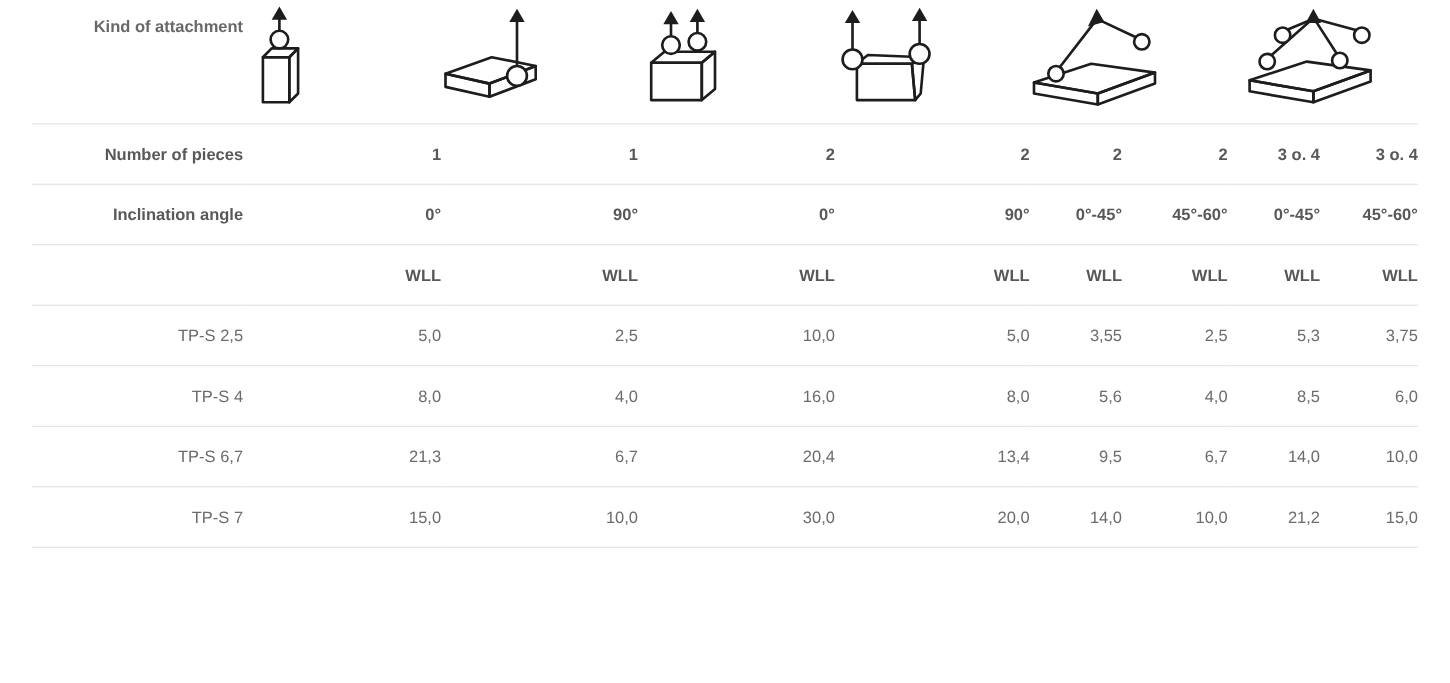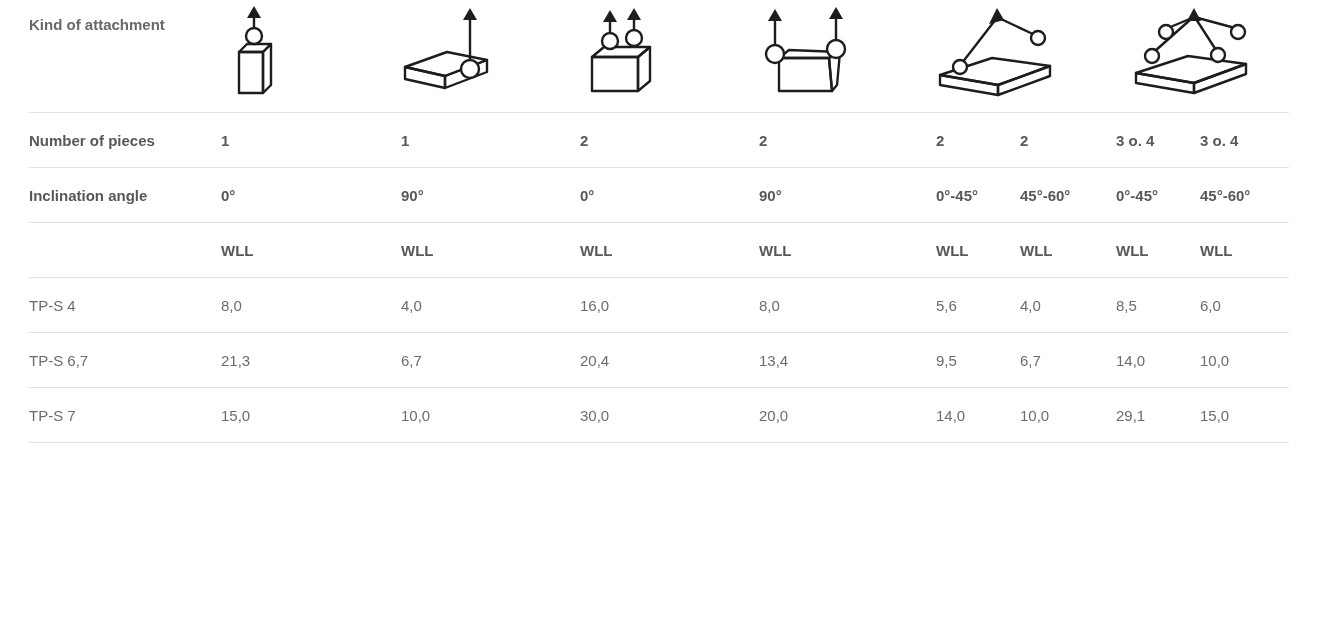--- a/index.html
+++ b/index.html
@@ -1,21 +1,21 @@
 <!DOCTYPE html>
 <html><head>
 <meta charset="utf-8">
 <style>
   html,body{margin:0;padding:0;}
   body{
     width:1318px;height:621px;overflow:hidden;background:#ffffff;
     font-family:"Liberation Sans", sans-serif;
   }
   .wrap{padding:0 0 0 29px;}
-  table.spec{border-collapse:collapse;table-layout:fixed;width:1260px;}
+  table.spec{border-collapse:collapse;table-layout:fixed;width:1260px;text-align:right;}
   table.spec td{
     border-bottom:1px solid #e1e1e1;
     padding:0;vertical-align:middle;font-size:15px;line-height:1;
     white-space:nowrap;overflow:visible;
   }
   tr.iconrow td{height:112px;vertical-align:top;}
   tr.h td{height:54px;font-weight:bold;color:#58585a;margin-top:20px;}
   tr.d td{height:54px;color:#6c6c6e;}
   .kind{display:block;font-weight:bold;color:#68686a;font-size:15px;padding-top:17px;}
   .icon{display:block;margin-top:5px;}
@@ -149,20 +149,31 @@
           <td>WLL</td>
           <td>WLL</td>
           <td>WLL</td>
           <td>WLL</td>
           <td>WLL</td>
           <td>WLL</td>
           <td>WLL</td>
           <td>WLL</td>
         </tr>
         <tr class="d">
+          <td>TP-S 2,5</td>
+          <td>5,0</td>
+          <td>2,5</td>
+          <td>10,0</td>
+          <td>5,0</td>
+          <td>3,55</td>
+          <td>2,5</td>
+          <td>5,3</td>
+          <td>3,75</td>
+        </tr>
+        <tr class="d">
           <td>TP-S 4</td>
           <td>8,0</td>
           <td>4,0</td>
           <td>16,0</td>
           <td>8,0</td>
           <td>5,6</td>
           <td>4,0</td>
           <td>8,5</td>
           <td>6,0</td>
         </tr>
@@ -178,18 +189,18 @@
           <td>10,0</td>
         </tr>
         <tr class="d">
           <td>TP-S 7</td>
           <td>15,0</td>
           <td>10,0</td>
           <td>30,0</td>
           <td>20,0</td>
           <td>14,0</td>
           <td>10,0</td>
-          <td>29,1</td>
+          <td>21,2</td>
           <td>15,0</td>
         </tr>
       </tbody>
   </table>
 </div>
 
 </body></html>

